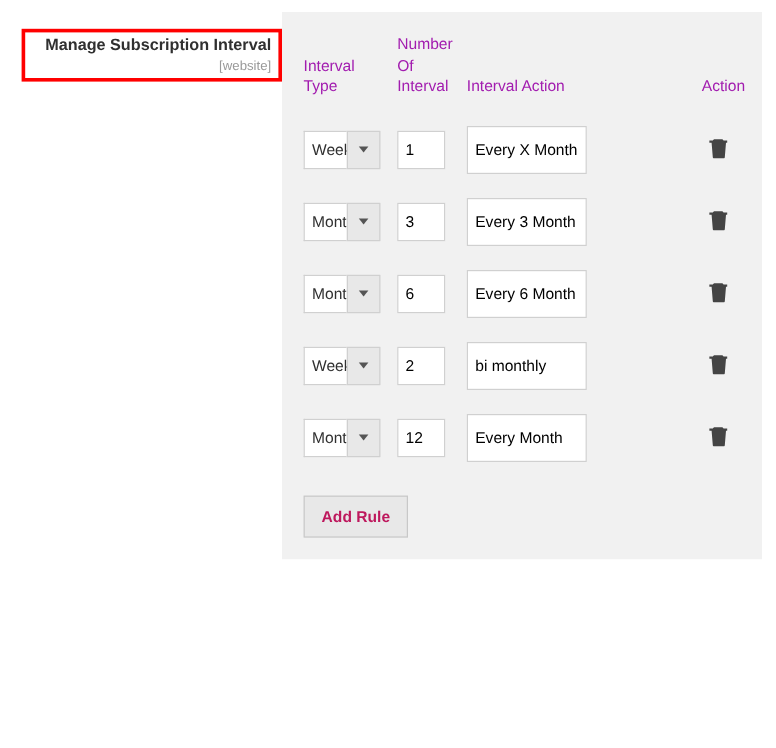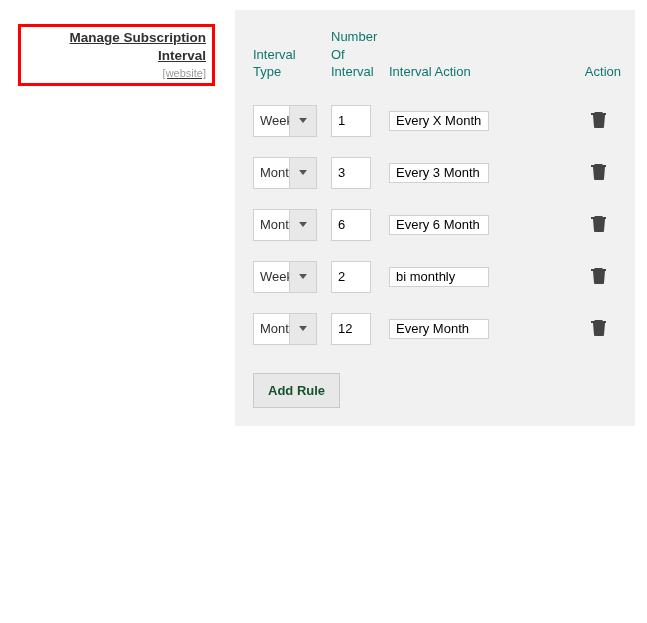--- a/index.html
+++ b/index.html
@@ -10,22 +10,21 @@
     background: #fff;
     width: 647px;
   }
   .wrap {
     display: flex;
     align-items: flex-start;
     padding: 10px 0 20px 0;
   }
   .label-col {
     width: 235px;
-    padding: 10px 20px 0 18px;
-    text-decoration: underline;
+    padding: 10px 0 0 18px;
   }
   .field-label {
     font-size: 13.5px;
     font-weight: bold;
     color: #303030;
     text-align: right;
     line-height: 1.35;
   }
   .field-sublabel {
     font-size: 11px;
@@ -41,21 +40,21 @@
   .panel {
     background: #f1f1f1;
     padding: 18px 14px 18px 18px;
     width: 400px;
   }
   table { border-collapse: collapse; width: 100%; }
   th {
     text-align: left;
     font-size: 13px;
     font-weight: normal;
-    color: #0f766e;
+    color: #a21caf;
     padding: 0 8px 14px 0;
     vertical-align: bottom;
     line-height: 1.35;
   }
   td {
     padding: 10px 8px 10px 0;
     vertical-align: middle;
   }
   .select-wrap {
     display: flex;
@@ -92,40 +91,40 @@
   .num-input {
     width: 40px;
     height: 32px;
     border: 1px solid #d0d0d0;
     background: #fff;
     padding: 0 6px;
     font-size: 13px;
   }
   .label-input {
     width: 100px;
-    height: 20px;
+    height: 40px;
     border: 1px solid #d0d0d0;
     background: #fff;
     padding: 0 6px;
     font-size: 13px;
   }
   .action-cell { text-align: center; padding-right: 0; }
   .trash {
     cursor: pointer;
     display: inline-flex;
     width: 16px; height: 18px;
   }
   .add-btn {
     margin-top: 18px;
     background: #e8e8e8;
     border: 1px solid #c8c8c8;
     padding: 9px 14px;
     font-size: 13px;
     font-weight: bold;
-    color: #14532d;
+    color: #be185d;
     cursor: pointer;
   }
   th.number-col { width: 58px; }
   th.type-col { width: 78px; margin-left: 38px; }
   th.action-col { width: 44px; text-align: right; padding-right: 0; }
 </style>
 </head>
 <body>
 
 <div class="wrap">

